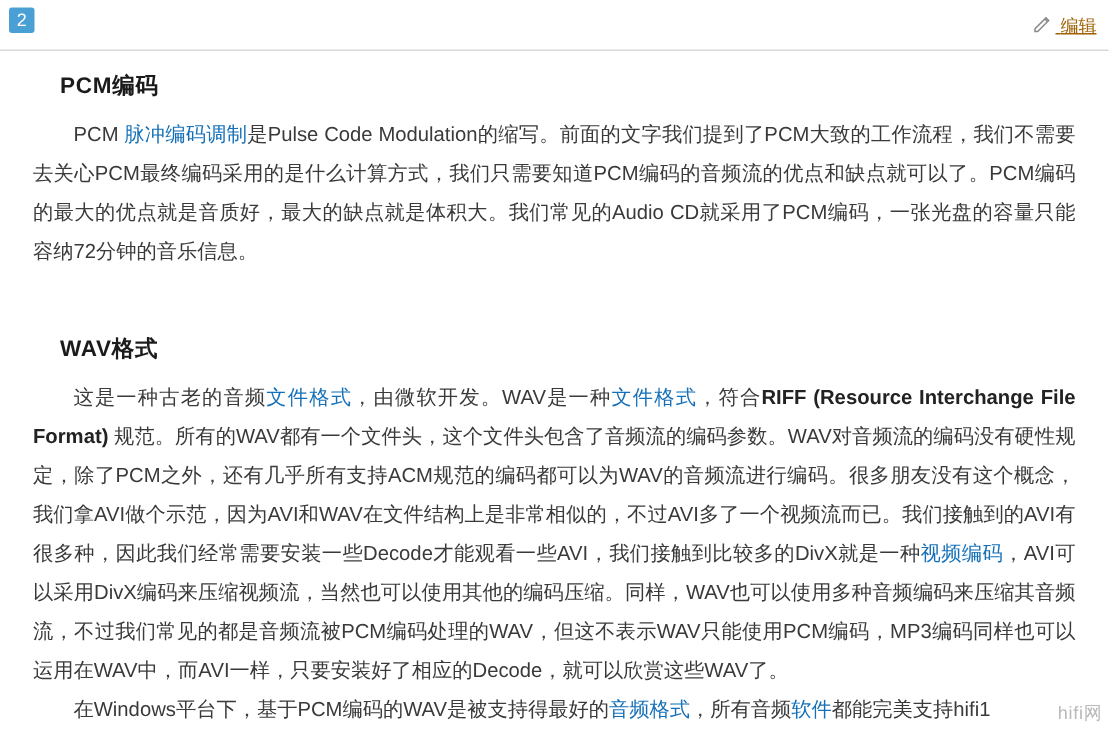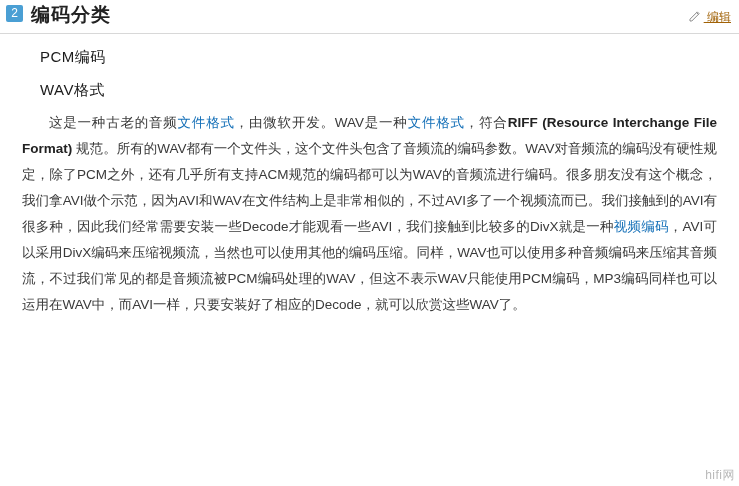--- a/index.html
+++ b/index.html
@@ -63,26 +63,26 @@
     margin-right: 3px;
   }
   
   .content {
     padding: 14px 22px 0 22px;
   }
   h3.sub {
     margin: 0 0 10px 0;
     padding: 0 0 0 18px;
     font-size: 15px;
-    font-weight: normal;
+    font-weight: bold;
     color: #1b1b1b;
     letter-spacing: 0.5px;
   }
   h3.sub.second {
-    margin-top: 14px;
+    margin-top: 42px;
   }
   p.para {
     margin: 0;
     padding: 0;
     text-indent: 2em;
     font-size: 13.5px;
     line-height: 26px;
     color: #3a3a3a;
     text-align: justify;
   }
@@ -108,38 +108,41 @@
     overflow: hidden;
   }
 </style>
 </head>
 <body>
 
 <div class="page">
 
   <div class="section-header">
     <div class="sec-num">2</div>
-    <div class="sec-title">编码分类</div>
     <a class="edit-link" href="#">
       <span class="edit-pencil">
         <svg width="12" height="12" viewBox="0 0 12 12">
           <path d="M1 9.2 L8.3 1.9 L10.1 3.7 L2.8 11 L1 11 Z" fill="none" stroke="#8a8a8a" stroke-width="1"></path>
           <path d="M7.6 2.6 L9.4 4.4" fill="none" stroke="#8a8a8a" stroke-width="1"></path>
         </svg>
       </span>
       <span>编辑</span>
     </a>
   </div>
 
   <div class="content">
 
     <h3 class="sub">PCM编码</h3>
 
+    <p class="para"><span>PCM </span><span class="lnk">脉冲编码调制</span><span>是Pulse Code Modulation的缩写。前面的文字我们提到了PCM大致的工作流程，我们不需要去关心PCM最终编码采用的是什么计算方式，我们只需要知道PCM编码的音频流的优点和缺点就可以了。PCM编码的最大的优点就是音质好，最大的缺点就是体积大。我们常见的Audio CD就采用了PCM编码，一张光盘的容量只能容纳72分钟的音乐信息。</span></p>
 
     <h3 class="sub second">WAV格式</h3>
 
     <p class="para"><span>这是一种古老的音频</span><span class="lnk">文件格式</span><span>，由微软开发。WAV是一种</span><span class="lnk">文件格式</span><span>，符合</span><span class="b">RIFF (Resource Interchange File Format)</span><span> 规范。所有的WAV都有一个文件头，这个文件头包含了音频流的编码参数。WAV对音频流的编码没有硬性规定，除了PCM之外，还有几乎所有支持ACM规范的编码都可以为WAV的音频流进行编码。很多朋友没有这个概念，我们拿AVI做个示范，因为AVI和WAV在文件结构上是非常相似的，不过AVI多了一个视频流而已。我们接触到的AVI有很多种，因此我们经常需要安装一些Decode才能观看一些AVI，我们接触到比较多的DivX就是一种</span><span class="lnk">视频编码</span><span>，AVI可以采用DivX编码来压缩视频流，当然也可以使用其他的编码压缩。同样，WAV也可以使用多种音频编码来压缩其音频流，不过我们常见的都是音频流被PCM编码处理的WAV，但这不表示WAV只能使用PCM编码，MP3编码同样也可以运用在WAV中，而AVI一样，只要安装好了相应的Decode，就可以欣赏这些WAV了。</span></p>
 
+    <div class="para-clip">
+      <p class="para"><span>在Windows平台下，基于PCM编码的WAV是被支持得最好的</span><span class="lnk">音频格式</span><span>，所有音频</span><span class="lnk">软件</span><span>都能完美支持hifi1</span></p>
+    </div>
 
   </div>
 
   <div class="watermark">hifi网</div>
 </div>
 
 </body></html>

